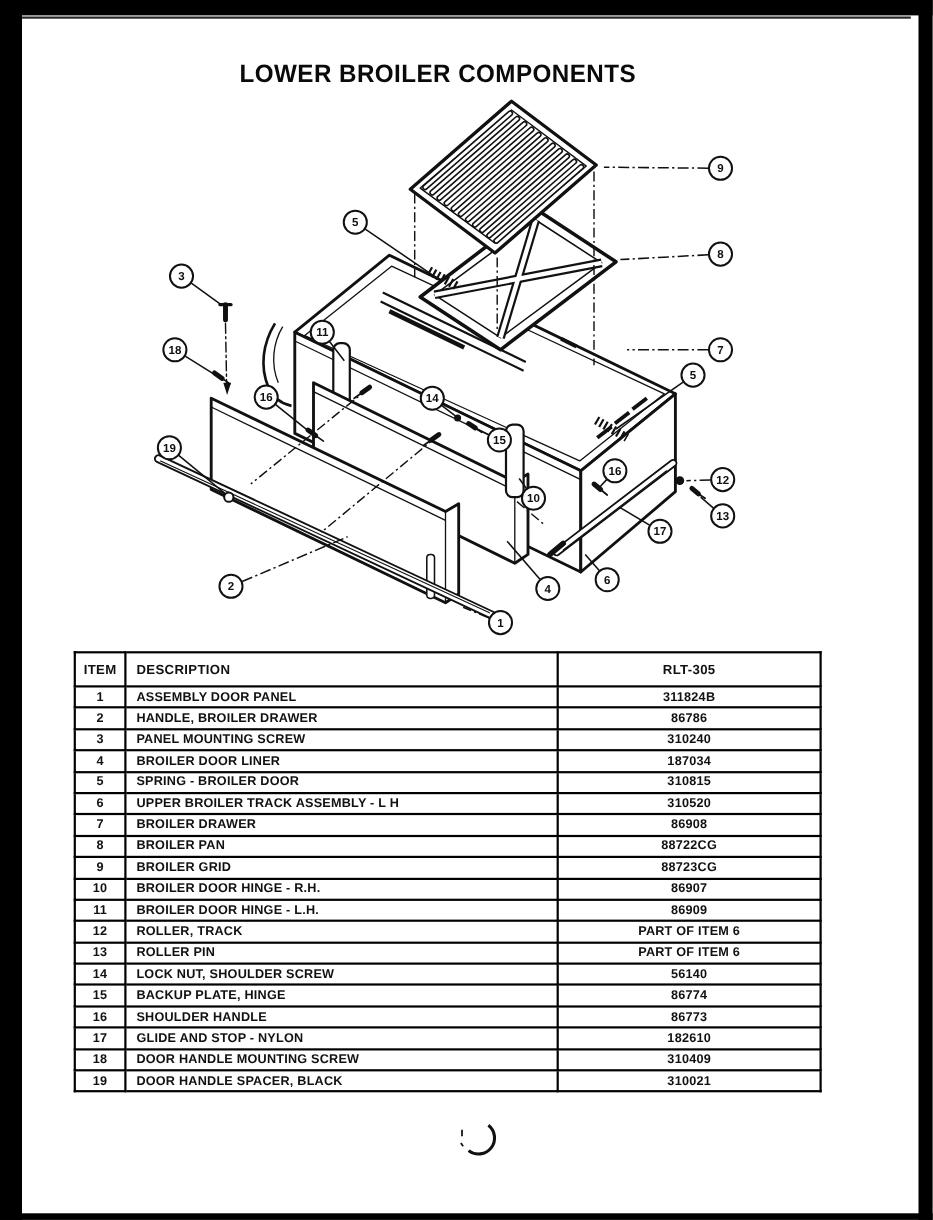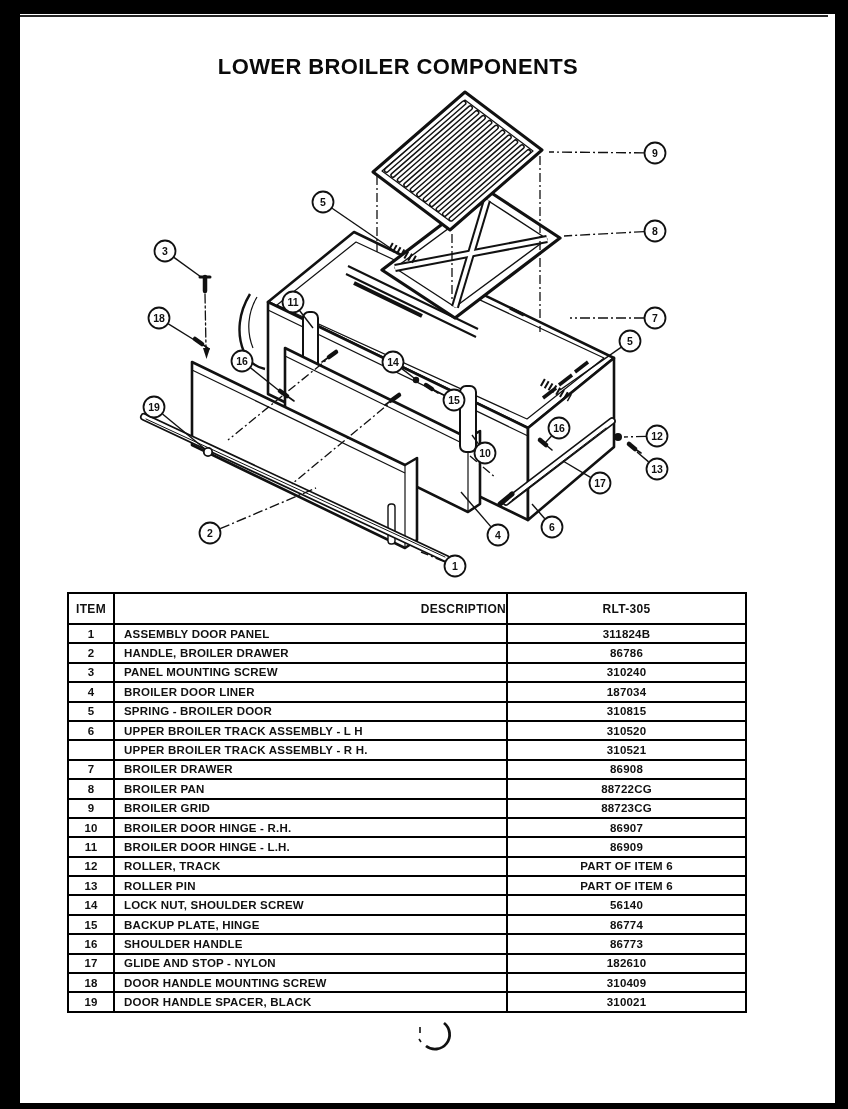--- a/index.html
+++ b/index.html
@@ -34,21 +34,21 @@
   }
   #parts-table th,#parts-table td{
     border:2px solid #000;font-weight:bold;white-space:nowrap;overflow:hidden;
     vertical-align:middle;padding:0;
   }
   #parts-table th{font-size:12px;height:29px;letter-spacing:.3px;}
   #parts-table td{font-size:11.5px;height:17.4px;letter-spacing:.2px;}
   .col-item{width:44px;text-align:center;}
   .col-description{width:382px;text-align:left;padding-left:9px !important;}
   .col-part{width:237px;text-align:center;}
-  th.col-description{padding-left:9px;text-align:right;}
+  th.col-description{padding-left:9px;text-align:left;}
 </style>
 </head>
 <body>
 
 <div class="scan-border" id="border-top"></div>
 <div class="scan-border" id="border-left"></div>
 <div class="scan-border" id="border-right"></div>
 <div class="scan-border" id="border-bottom"></div>
 <div id="scan-line"></div>
 
@@ -339,25 +339,20 @@
         <td class="col-item">5</td>
         <td class="col-description">SPRING - BROILER DOOR</td>
         <td class="col-part">310815</td>
       </tr>
       <tr>
         <td class="col-item">6</td>
         <td class="col-description">UPPER BROILER TRACK ASSEMBLY - L H</td>
         <td class="col-part">310520</td>
       </tr>
       <tr>
-        <td class="col-item"></td>
-        <td class="col-description">UPPER BROILER TRACK ASSEMBLY - R H.</td>
-        <td class="col-part">310521</td>
-      </tr>
-      <tr>
         <td class="col-item">7</td>
         <td class="col-description">BROILER DRAWER</td>
         <td class="col-part">86908</td>
       </tr>
       <tr>
         <td class="col-item">8</td>
         <td class="col-description">BROILER PAN</td>
         <td class="col-part">88722CG</td>
       </tr>
       <tr>

